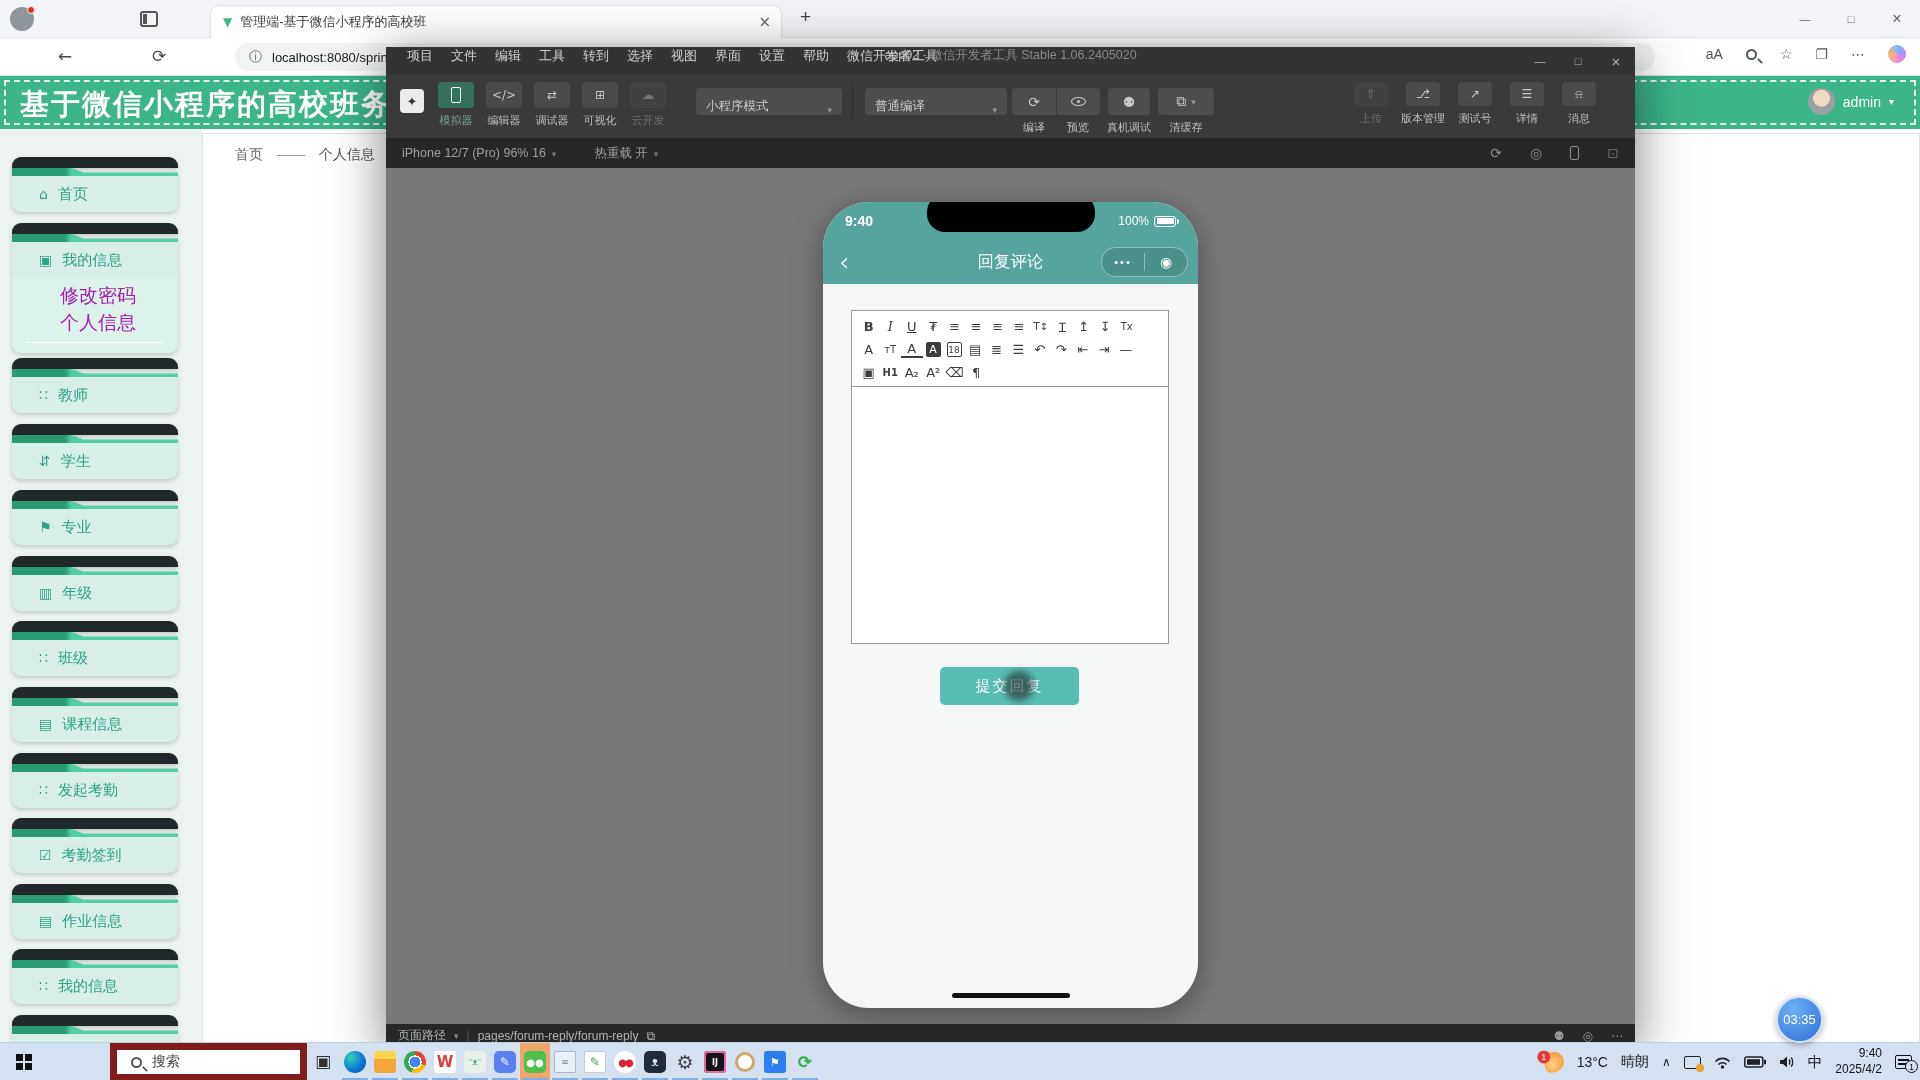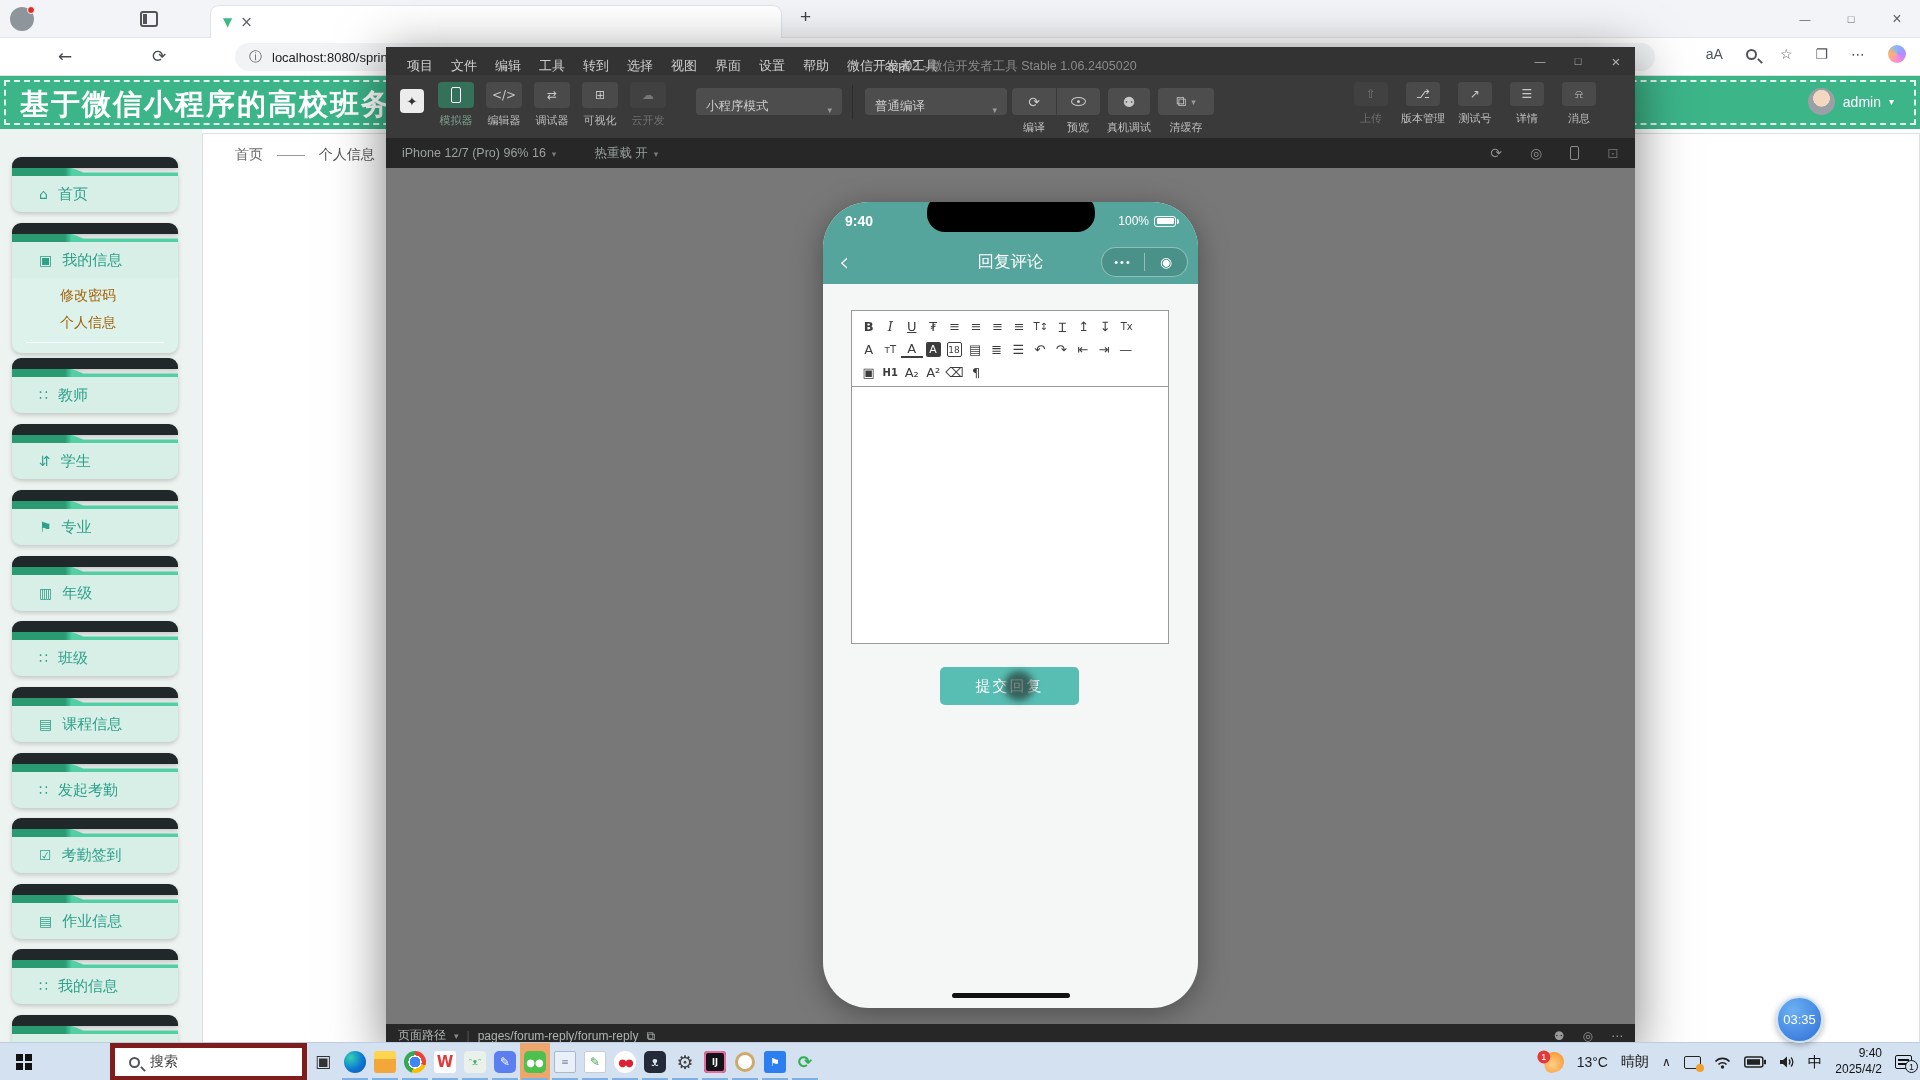--- a/index.html
+++ b/index.html
@@ -41,26 +41,26 @@
 .sidecol{position:absolute;left:0;top:129px;width:202px;bottom:0;background:#edf3f0}
 .cpanel{position:absolute;left:202px;top:133px;right:0;bottom:0;background:#fff;border:1px solid #dcdfe3}
 .crumb{padding:12px 0 0 32px;font-size:14px}
 .crumb .h{color:#6b6b6b}.crumb .s{color:#999;margin:0 10px}.crumb .c{color:#555}
 .sc{position:absolute;left:12px;width:166px;filter:drop-shadow(0 2px 2px rgba(0,0,0,.18))}
 .sc-top{height:11px;background:#20282a;border-radius:9px 9px 0 0}
 .sc-stripe{height:8px;background:linear-gradient(90deg,#2a9a72 0 32%,#52cfa4 36% 100%);clip-path:polygon(0 0,36% 0,43% 55%,100% 55%,100% 100%,0 100%)}
 .sc-body{height:36px;background:#d8efe8;border-radius:0 0 9px 9px;display:flex;align-items:center;padding-left:27px;gap:10px;color:#2ea189;font-size:15px}
 .sc.grp .sc-body{border-radius:0}
 .sc-sub{background:#def2ec;border-radius:0 0 9px 9px;padding:4px 0 10px}
-.sc-sub .row{height:27px;display:flex;align-items:center;padding-left:48px;color:#a16207;font-size:14px}
+.sc-sub .row{height:27px;display:flex;align-items:center;padding-left:48px;color:#a21caf;font-size:19px}
 .sc-div{margin:6px 14px 0;border-top:1px solid #fff}
 .si{font-family:"DejaVu Sans",sans-serif;font-size:14px}
 
 .dev{position:absolute;left:386px;top:47px;width:1249px;height:1000px;background:#3a3a3a;box-shadow:0 10px 50px rgba(0,0,0,.5)}
-.menubar{position:absolute;left:0;top:0;right:0;height:28px;background:#333;display:flex;align-items:flex-end;padding-left:12px}
+.menubar{position:absolute;left:0;top:0;right:0;height:28px;background:#333;display:flex;align-items:flex-start;padding-left:12px}
 .menubar .mi{padding:0 9px;font-size:13px;color:#cfcfcf}
 .dtitle{position:absolute;left:50%;transform:translateX(-50%);font-size:12.5px;white-space:nowrap}
 .dtitle .a{color:#bdbdbd}.dtitle .r{color:#8a8a8a}
 .dwin{position:absolute;right:0;top:0;height:28px;display:flex}
 .dwin span{width:38px;display:flex;align-items:center;justify-content:center;color:#b5b5b5;font-size:11px}
 .toolbar{position:absolute;left:0;top:28px;right:0;height:63px;background:#3a3a3a}
 .pinb{position:absolute;left:14px;top:14px;width:24px;height:24px;background:#ececec;border-radius:4px;display:flex;align-items:center;justify-content:center;color:#333;font-size:13px}
 .tools{position:absolute;left:46px;top:7px;display:flex}
 .tcol{width:48px;display:flex;flex-direction:column;align-items:center}
 .tbtn{width:36px;height:26px;background:#4a4a4a;border-radius:4px;display:flex;align-items:center;justify-content:center;color:#c8c8c8;font-size:12px}
@@ -117,21 +117,21 @@
 .submit{position:absolute;left:117px;top:465px;width:139px;height:38px;background:#58bdb2;border-radius:5px;color:#fff;font-size:15px;letter-spacing:2px;display:flex;align-items:center;justify-content:center}
 .smudge{position:absolute;left:64px;top:4px;width:30px;height:30px;border-radius:50%;background:rgba(25,25,25,.55);filter:blur(3px)}
 .homebar{position:absolute;left:50%;transform:translateX(-50%);bottom:10px;width:118px;height:5px;background:#111;border-radius:3px}
 
 .clock{position:absolute;left:1776px;top:996px;width:47px;height:47px;border-radius:50%;background:radial-gradient(circle at 35% 28%,#6cb0f2,#2f6fd8);border:2px solid #cfe3f8;box-shadow:0 2px 6px rgba(0,0,0,.3);display:flex;align-items:center;justify-content:center;color:#fff;font-size:13px;z-index:60}
 
 .taskbar{position:absolute;left:0;top:1042px;width:1920px;height:38px;background:#d4e1f1;border-top:1px solid #bccddf;z-index:50}
 .start{position:absolute;left:0;top:0;width:48px;height:38px;display:flex;align-items:center;justify-content:center}
 .winlogo{display:grid;grid-template-columns:7px 7px;grid-template-rows:7px 7px;gap:1.5px}
 .winlogo i{background:#111}
-.tsearch{position:absolute;left:110px;top:0;width:197px;height:38px;background:#fff;border:5px solid #7f1d1d;display:flex;align-items:center;padding-left:14px;gap:10px;font-size:14px;color:#444}
+.tsearch{position:absolute;left:110px;top:0;width:197px;height:38px;background:#fff;border:7px solid #7f1d1d;display:flex;align-items:center;padding-left:14px;gap:10px;font-size:14px;color:#444}
 .tview{position:absolute;left:315px;top:8px;font-size:17px;color:#333;font-family:"DejaVu Sans",sans-serif}
 .apps{position:absolute;left:340px;top:0;display:flex;height:38px}
 .slot{position:relative;width:30px;height:38px;display:flex;align-items:center;justify-content:center}
 .slot.active{background:#efa66d}
 .slot .bar{position:absolute;bottom:0;left:2px;right:2px;height:3px;background:#7fb0e3}
 .ai{width:22px;height:22px;display:flex;align-items:center;justify-content:center;font-size:12px;font-family:"DejaVu Sans",sans-serif}
 .i-edge{border-radius:50%;background:radial-gradient(circle at 30% 30%,#35d2b0,#0b78d7 55%,#17508f)}
 .i-folder{border-radius:3px;background:linear-gradient(#ffd54f 38%,#f3a73a 38%)}
 .i-chrome{border-radius:50%;background:radial-gradient(circle,#4285f4 33%,#fff 35% 42%,rgba(0,0,0,0) 43%),conic-gradient(#ea4335 0 30%,#fbbc05 30% 55%,#34a853 55% 100%)}
 .i-wps{background:#fff;border-radius:3px;color:#e03a3a;font-weight:bold;font-size:15px}
@@ -165,20 +165,21 @@
 
 <div class="stage">
 
   <div class="tabstrip">
     <div class="b-avatar">
         <span class="dot"></span>
       </div>
     <div class="ws-icon"></div>
     <div class="tab">
       <span class="vue glyph">▼</span>
+      <span class="tab-title">管理端-基于微信小程序的高校班</span>
       <span class="tab-close glyph">×</span>
     </div>
     <span class="newtab">+</span>
     <div class="winctl">
       <span>—</span>
       <span>□</span>
       <span class="wx">×</span>
     </div>
   </div>
 

